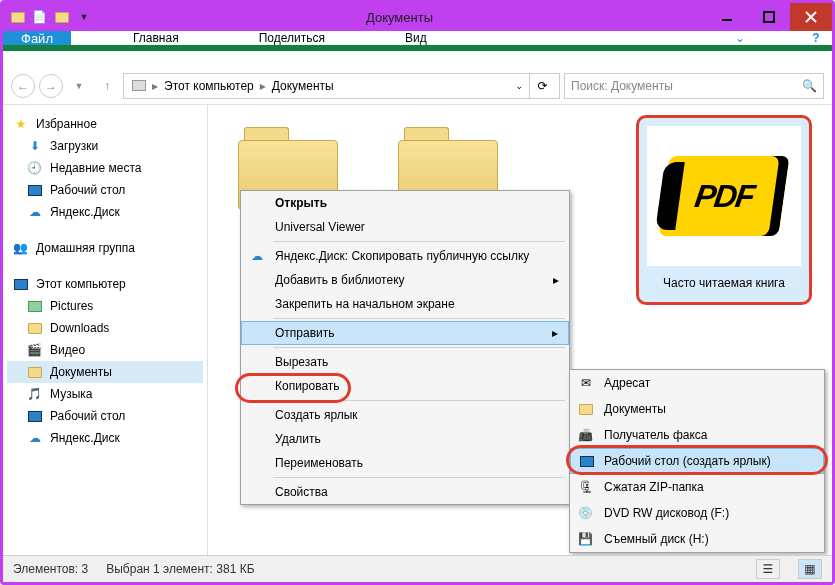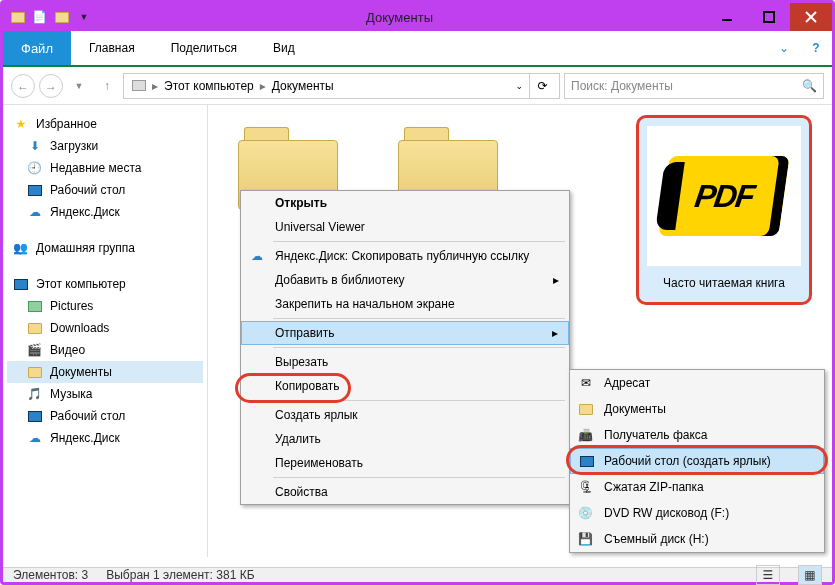--- a/index.html
+++ b/index.html
@@ -10,21 +10,21 @@
 
 .titlebar { position: absolute; top: 3px; left: 3px; right: 3px; height: 28px; background: #c040f0; display: flex; align-items: center; color: #222; }
 .titlebar .qat { display: flex; align-items: center; gap: 4px; padding-left: 6px; }
 .titlebar .qat-icon { width: 18px; height: 18px; display: flex; align-items: center; justify-content: center; }
 .titlebar .title { flex: 1; text-align: center; font-size: 13px; }
 .titlebar .controls { display: flex; height: 100%; }
 .titlebar .ctrl { width: 42px; display: flex; align-items: center; justify-content: center; font-size: 14px; }
 .titlebar .ctrl.close { background: #c0392b; color: #fff; }
 
 
-.ribbon { position: absolute; top: 31px; left: 3px; right: 3px; height: 36px; background: #fff; border-bottom: 2px solid #15803d; display: flex; align-items: stretch; }
+.ribbon { position: absolute; top: 31px; left: 3px; right: 3px; height: 20px; background: #fff; border-bottom: 6px solid #15803d; display: flex; align-items: stretch; gap: 44px; }
 .ribbon .file-tab { background: #1e90d8; color: #fff; padding: 0 18px; display: flex; align-items: center; font-size: 13px; }
 .ribbon .tab { padding: 0 18px; display: flex; align-items: center; color: #000000; }
 .ribbon .spacer { flex: 1; }
 .ribbon .rib-icon { width: 32px; display:flex; align-items:center; justify-content:center; color:#1e90d8; }
 
 
 .navbar { position: absolute; top: 67px; left: 3px; right: 3px; height: 38px; background: #fff; display: flex; align-items: center; gap: 4px; padding: 0 8px; border-bottom: 1px solid #e0e0e0; }
 .nav-btn { width: 24px; height: 24px; display:flex; align-items:center; justify-content:center; color:#888; }
 .nav-back { border:1px solid #ccc; border-radius:50%; }
 .breadcrumb { flex: 1; display:flex; align-items:center; border:1px solid #ccc; height:26px; padding:0 4px; gap:2px; }
@@ -67,21 +67,21 @@
 .ring1 { position:absolute; border:3px solid #e13b2b; border-radius:16px; top:182px; left:-6px; width:116px; height:30px; pointer-events:none; }
 
 
 .ctx2 { position:absolute; top:369px; left:569px; width:256px; background:#f5f5f5; border:1px solid #a0a0a0; box-shadow:2px 2px 4px rgba(0,0,0,.3); }
 .ctx2-item { display:flex; align-items:center; height:26px; padding:0 10px 0 34px; position:relative; }
 .ctx2-item.hover { background:#c7e4f9; border:1px solid #7bb8e6; padding-left:33px; }
 .ctx2-icon { position:absolute; left:8px; width:16px; height:16px; display:flex; align-items:center; justify-content:center; }
 .ring2 { position:absolute; border:3px solid #e13b2b; border-radius:16px; top:75px; left:-4px; width:262px; height:30px; pointer-events:none; }
 
 
-.status { position:absolute; bottom:3px; left:3px; right:3px; height:15px; background:#f0f0f0; border-top:1px solid #d0d0d0; display:flex; align-items:center; padding:0 10px; gap:18px; font-size:12px; color:#333; }
+.status { position:absolute; bottom:3px; left:3px; right:3px; height:27px; background:#f0f0f0; border-top:1px solid #d0d0d0; display:flex; align-items:center; padding:0 10px; gap:18px; font-size:12px; color:#333; }
 .status .spacer { flex:1; }
 .status .view-btn { width:24px; height:20px; border:1px solid #ccc; display:flex; align-items:center; justify-content:center; }
 
 
 .star{color:#f1c40f;}
 .dl-arrow{color:#2a82c9;}
 .mon{width:14px;height:11px;background:#2a82c9;border:1px solid #135;}
 .cloud{color:#2a82c9;}
 .folder-sm{width:14px;height:11px;background:#f3da8c;border:1px solid #c9a94a;border-radius:1px;}
 .pic{width:14px;height:11px;background:#8fd0a0;border:1px solid #4a9a5a;}

